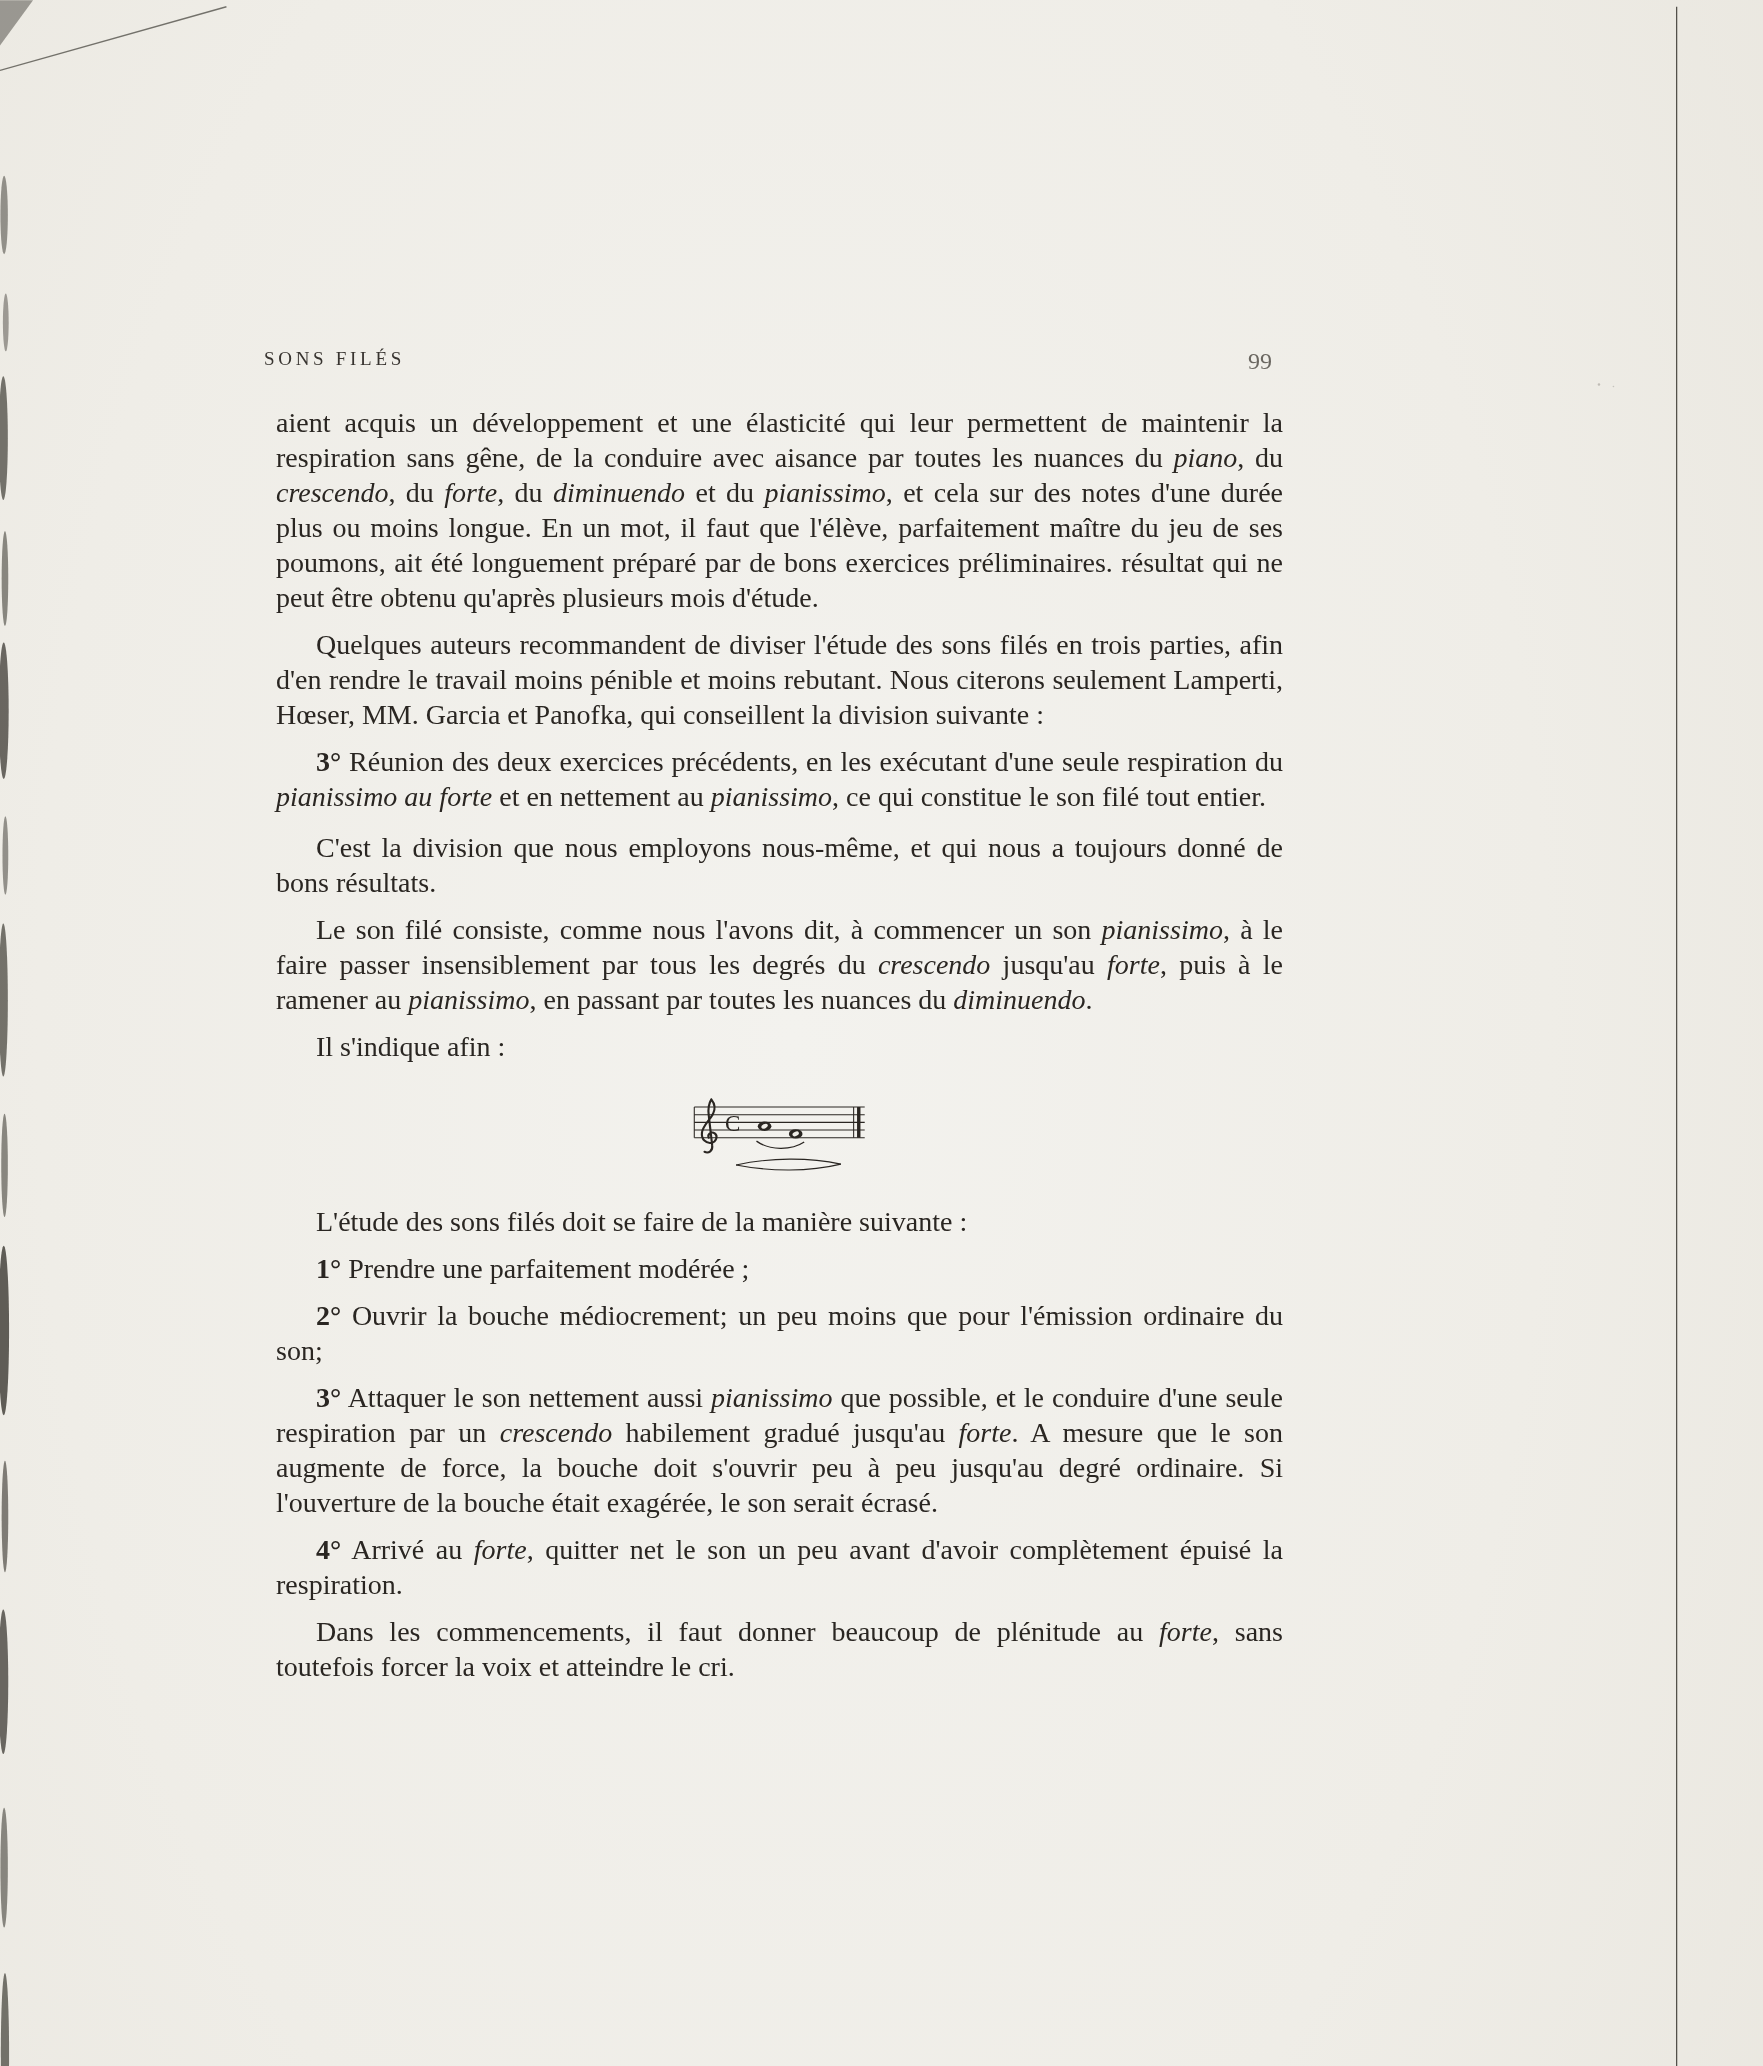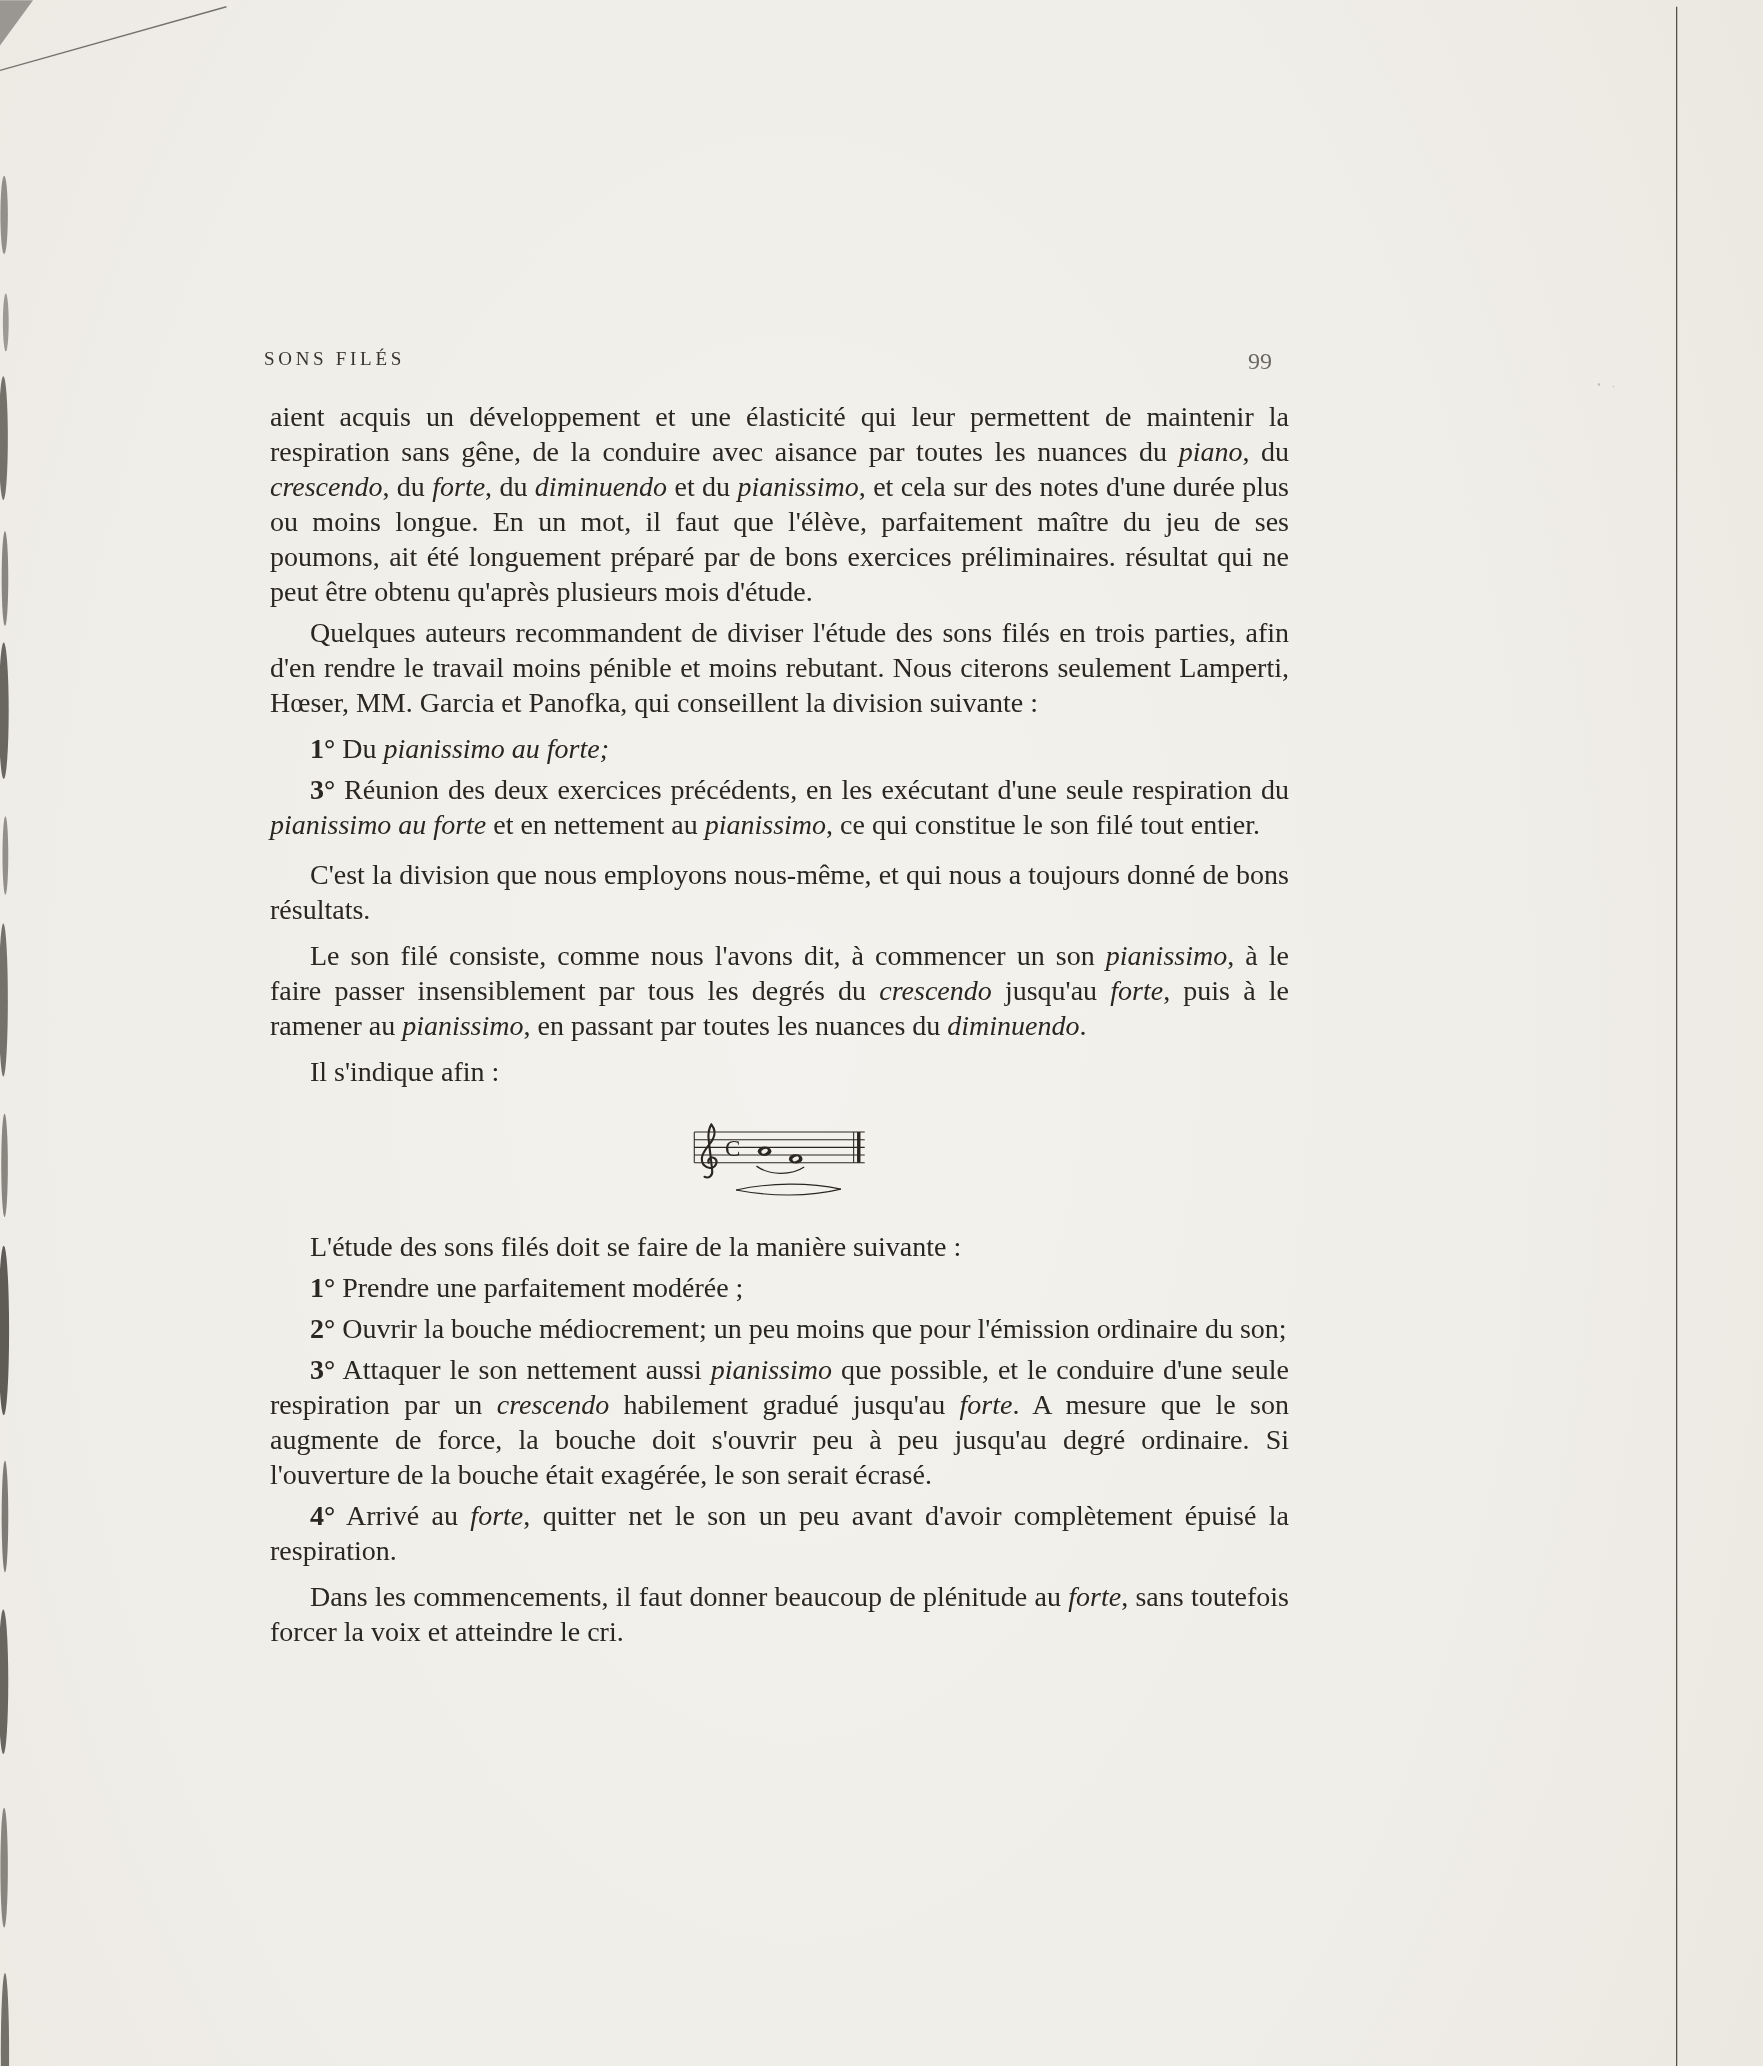--- a/index.html
+++ b/index.html
@@ -44,21 +44,21 @@
   
   .text-block {
     position: absolute;
     top: 393px;
     left: 264px;
     width: 1031px;
     font-size: 28px;
     line-height: 35px;
     text-align: justify;
   }
-  .p { margin: 6px; }
+  .p { margin: 12px; }
   .p.indent { text-indent: 40px; }
   .p.item { text-indent: 40px; }
   .gap-sm { margin-top: 10.7px; }
   .gap-md { margin-top: 15.7px; }
   .it { font-style: italic; }
   .bd { font-weight: bold; }
 
   
   .music-figure {
     margin: 26px auto 16.5px auto;
@@ -78,21 +78,20 @@
 <body>
 
 <div class="running-head-row">
   <div class="running-head-title">SONS FILÉS</div>
   <div class="page-number">99</div>
 </div>
 
 <main class="text-block">
   <p class="p"><span>aient acquis un développement et une élasticité qui leur permettent de maintenir la respiration sans gêne, de la conduire avec aisance par toutes les nuances du </span><span class="it">piano</span><span>, du </span><span class="it">crescendo</span><span>, du </span><span class="it">forte</span><span>, du </span><span class="it">diminuendo</span><span> et du </span><span class="it">pianissimo</span><span>, et cela sur des notes d'une durée plus ou moins longue. En un mot, il faut que l'élève, parfaitement maître du jeu de ses poumons, ait été longuement préparé par de bons exercices préliminaires. résultat qui ne peut être obtenu qu'après plusieurs mois d'étude.</span></p>
   <p class="p indent"><span>Quelques auteurs recommandent de diviser l'étude des sons filés en trois parties, afin d'en rendre le travail moins pénible et moins rebutant. Nous citerons seulement Lamperti, Hœser, MM. Garcia et Panofka, qui conseillent la division suivante :</span></p>
-  <p class="p item gap-sm"><span class="bd">1°</span><span> Du </span><span class="it">pianissimo au forte;</span></p>
   <p class="p item"><span class="bd">3°</span><span> Réunion des deux exercices précédents, en les exécutant d'une seule respiration du </span><span class="it">pianissimo au forte</span><span> et en nettement au </span><span class="it">pianissimo</span><span>, ce qui constitue le son filé tout entier.</span></p>
   <p class="p indent gap-md"><span>C'est la division que nous employons nous-même, et qui nous a toujours donné de bons résultats.</span></p>
   <p class="p indent gap-sm"><span>Le son filé consiste, comme nous l'avons dit, à commencer un son </span><span class="it">pianissimo</span><span>, à le faire passer insensiblement par tous les degrés du </span><span class="it">crescendo</span><span> jusqu'au </span><span class="it">forte</span><span>, puis à le ramener au </span><span class="it">pianissimo</span><span>, en passant par toutes les nuances du </span><span class="it">diminuendo</span><span>.</span></p>
   <p class="p indent gap-sm"><span>Il s'indique afin :</span></p>
 
   <figure class="music-figure">
     <svg width="231" height="98" viewBox="0 0 540 230" style="font-size:67px">
       <g stroke="#2a2622" stroke-width="2.5">
         <line x1="70" y1="40" x2="470" y2="40"></line>
         <line x1="70" y1="58" x2="470" y2="58"></line>

